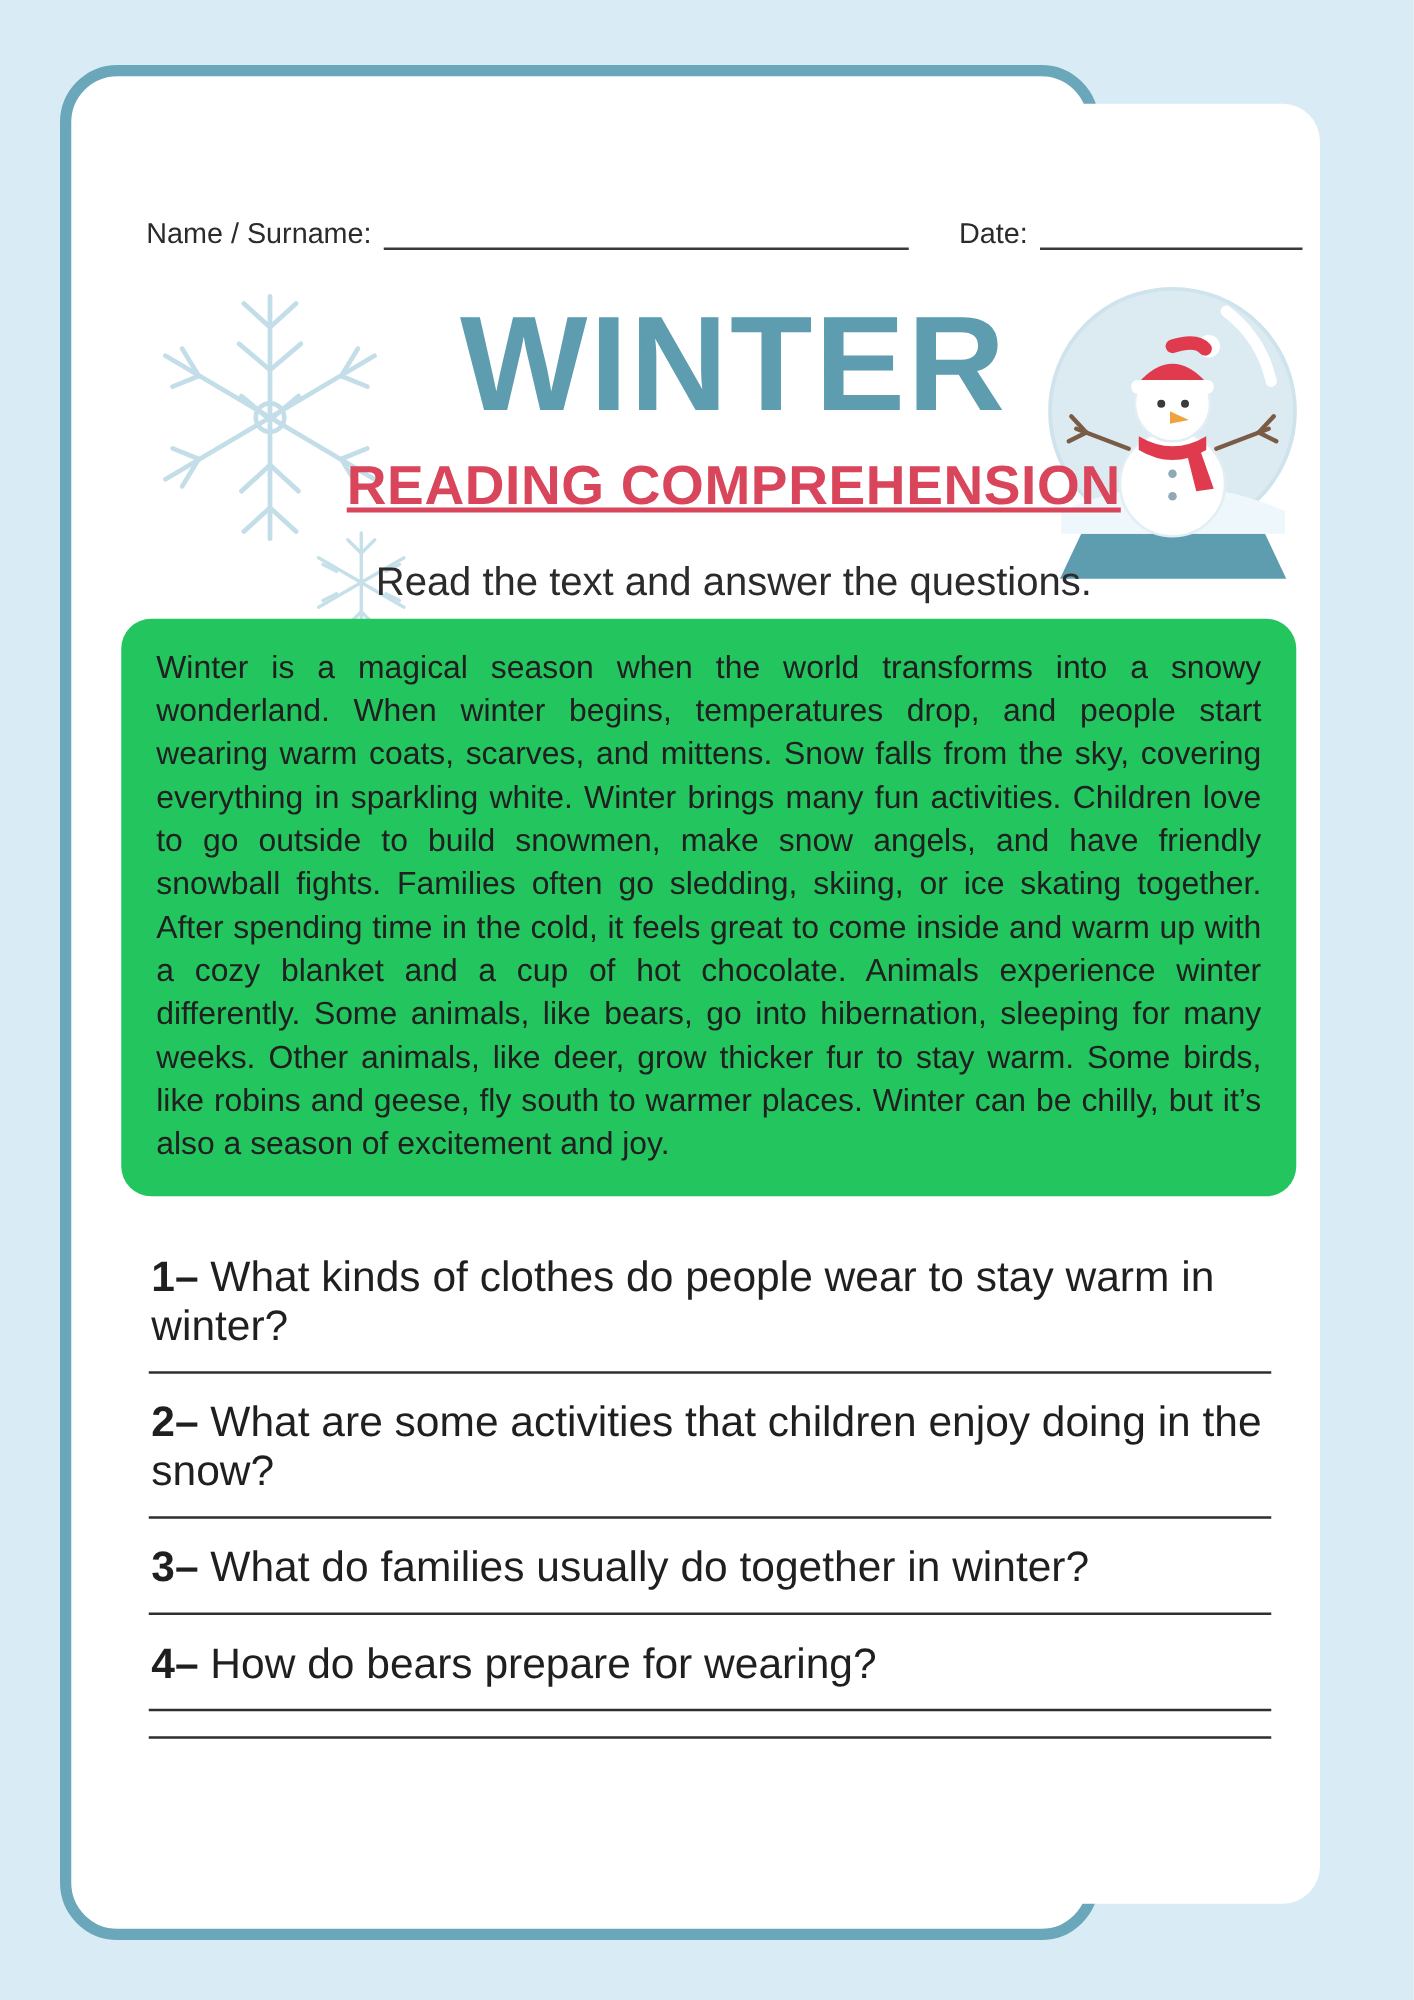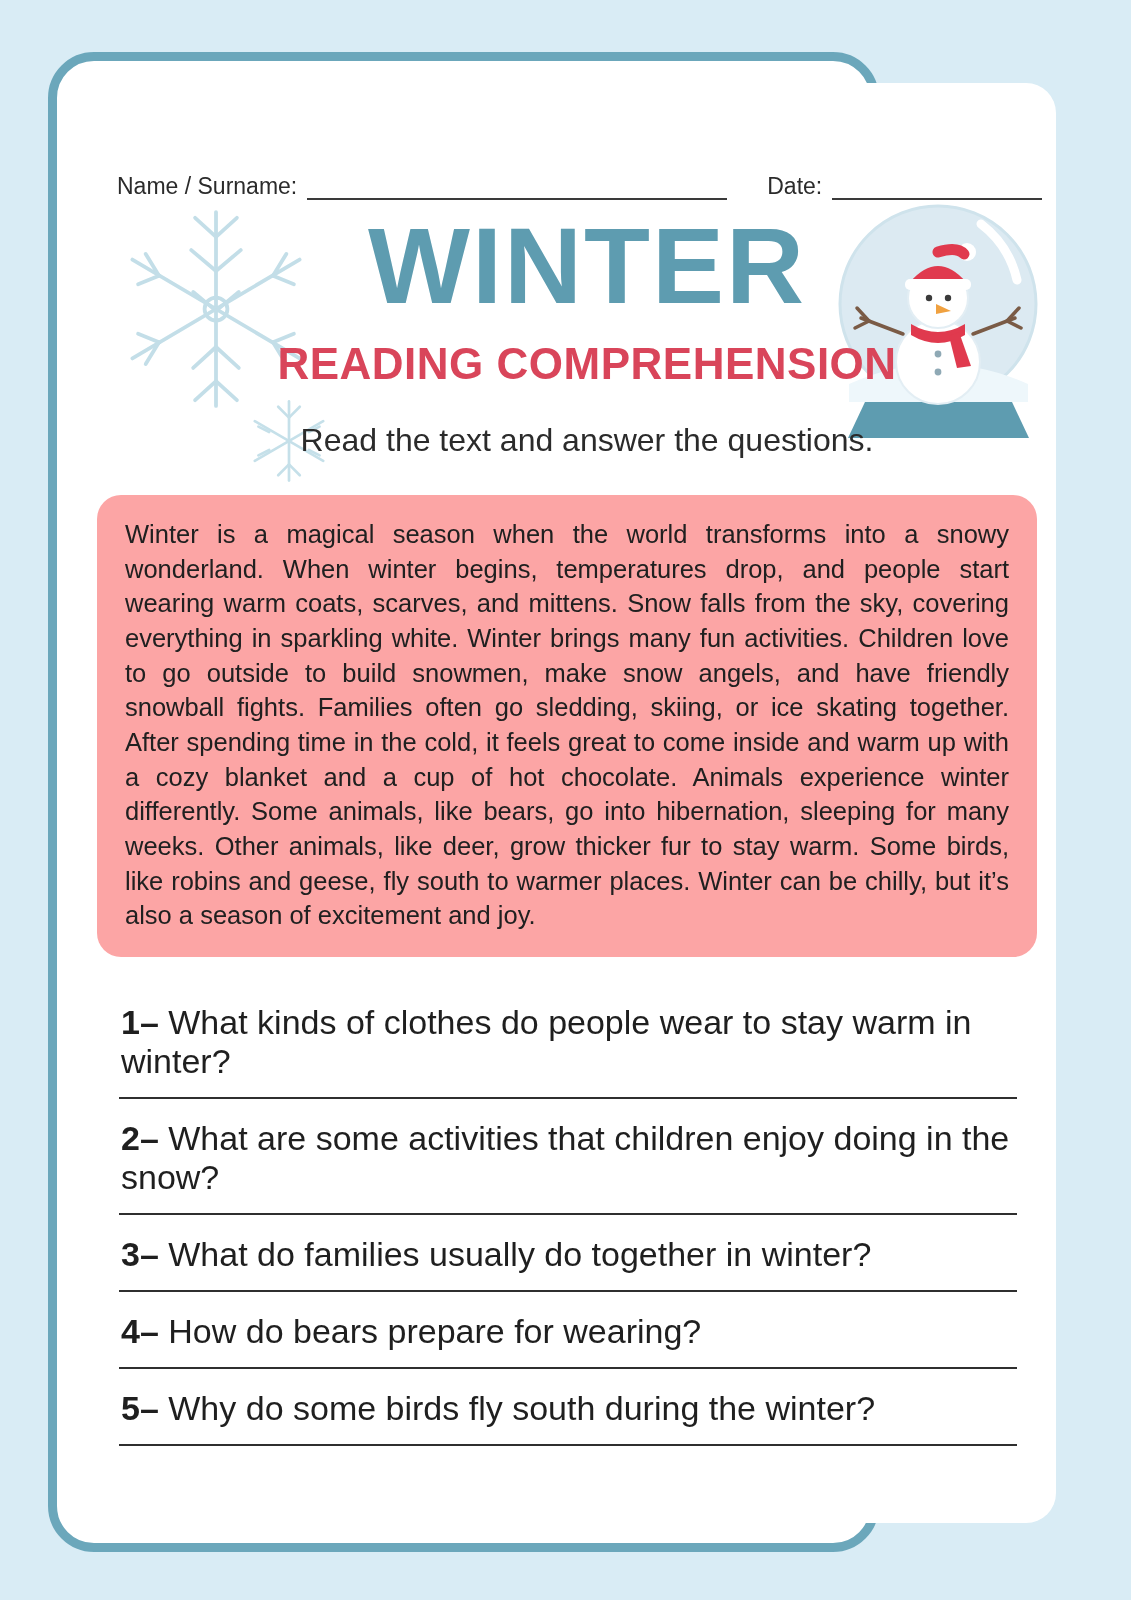--- a/index.html
+++ b/index.html
@@ -53,21 +53,21 @@
     height: 20px;
   }
   .name-line { width: 420px; margin: 0 10px 0 10px; }
   .date-label { margin-left: 30px; margin-top: 48px; }
   .date-line { width: 210px; margin-left: 10px; }
 
   
   .title-block {
     position: absolute;
     left: 0;
-    top: 91px;
+    top: 116px;
     width: 977px;
     height: 310px;
   }
   .title-main {
     position: absolute;
     left: 198px;
     top: 38px;
     width: 620px;
     text-align: center;
     font-size: 108px;
@@ -80,20 +80,21 @@
     position: absolute;
     left: 198px;
     top: 168px;
     width: 620px;
     text-align: center;
     font-size: 44px;
     font-weight: bold;
     letter-spacing: 0.5px;
     color: #d9455a;
     line-height: 1;
+    text-decoration: underline;
   }
   .title-instr {
     position: absolute;
     left: 198px;
     top: 248px;
     width: 620px;
     text-align: center;
     font-size: 32px;
     color: #2b2b2b;
   }
@@ -121,21 +122,21 @@
     width: 215px;
     height: 250px;
   }
 
   
   .passage {
     position: absolute;
     left: 18px;
     top: 412px;
     width: 940px;
-    background: #fca5a5;
+    background: #22c55e;
     border-radius: 24px;
     padding: 22px 28px 24px 28px;
   }
   .passage p {
     margin: 0;
     font-size: 25.5px;
     line-height: 1.36;
     color: #202020;
     text-align: justify;
     text-justify: inter-word;
@@ -296,23 +297,19 @@
 
       <div class="qitem">
         <p class="qtext">
           <span class="qnum">4–</span>
           <span>How do bears prepare for wearing?</span>
         </p>
         <div class="answer-line"></div>
       </div>
 
       <div class="qitem">
-        <p class="qtext">
-          <span class="qnum">5–</span>
-          <span>Why do some birds fly south during the winter?</span>
-        </p>
         <div class="answer-line"></div>
       </div>
 
     </div>
 
   </div>
 </div>
 
 </body></html>

